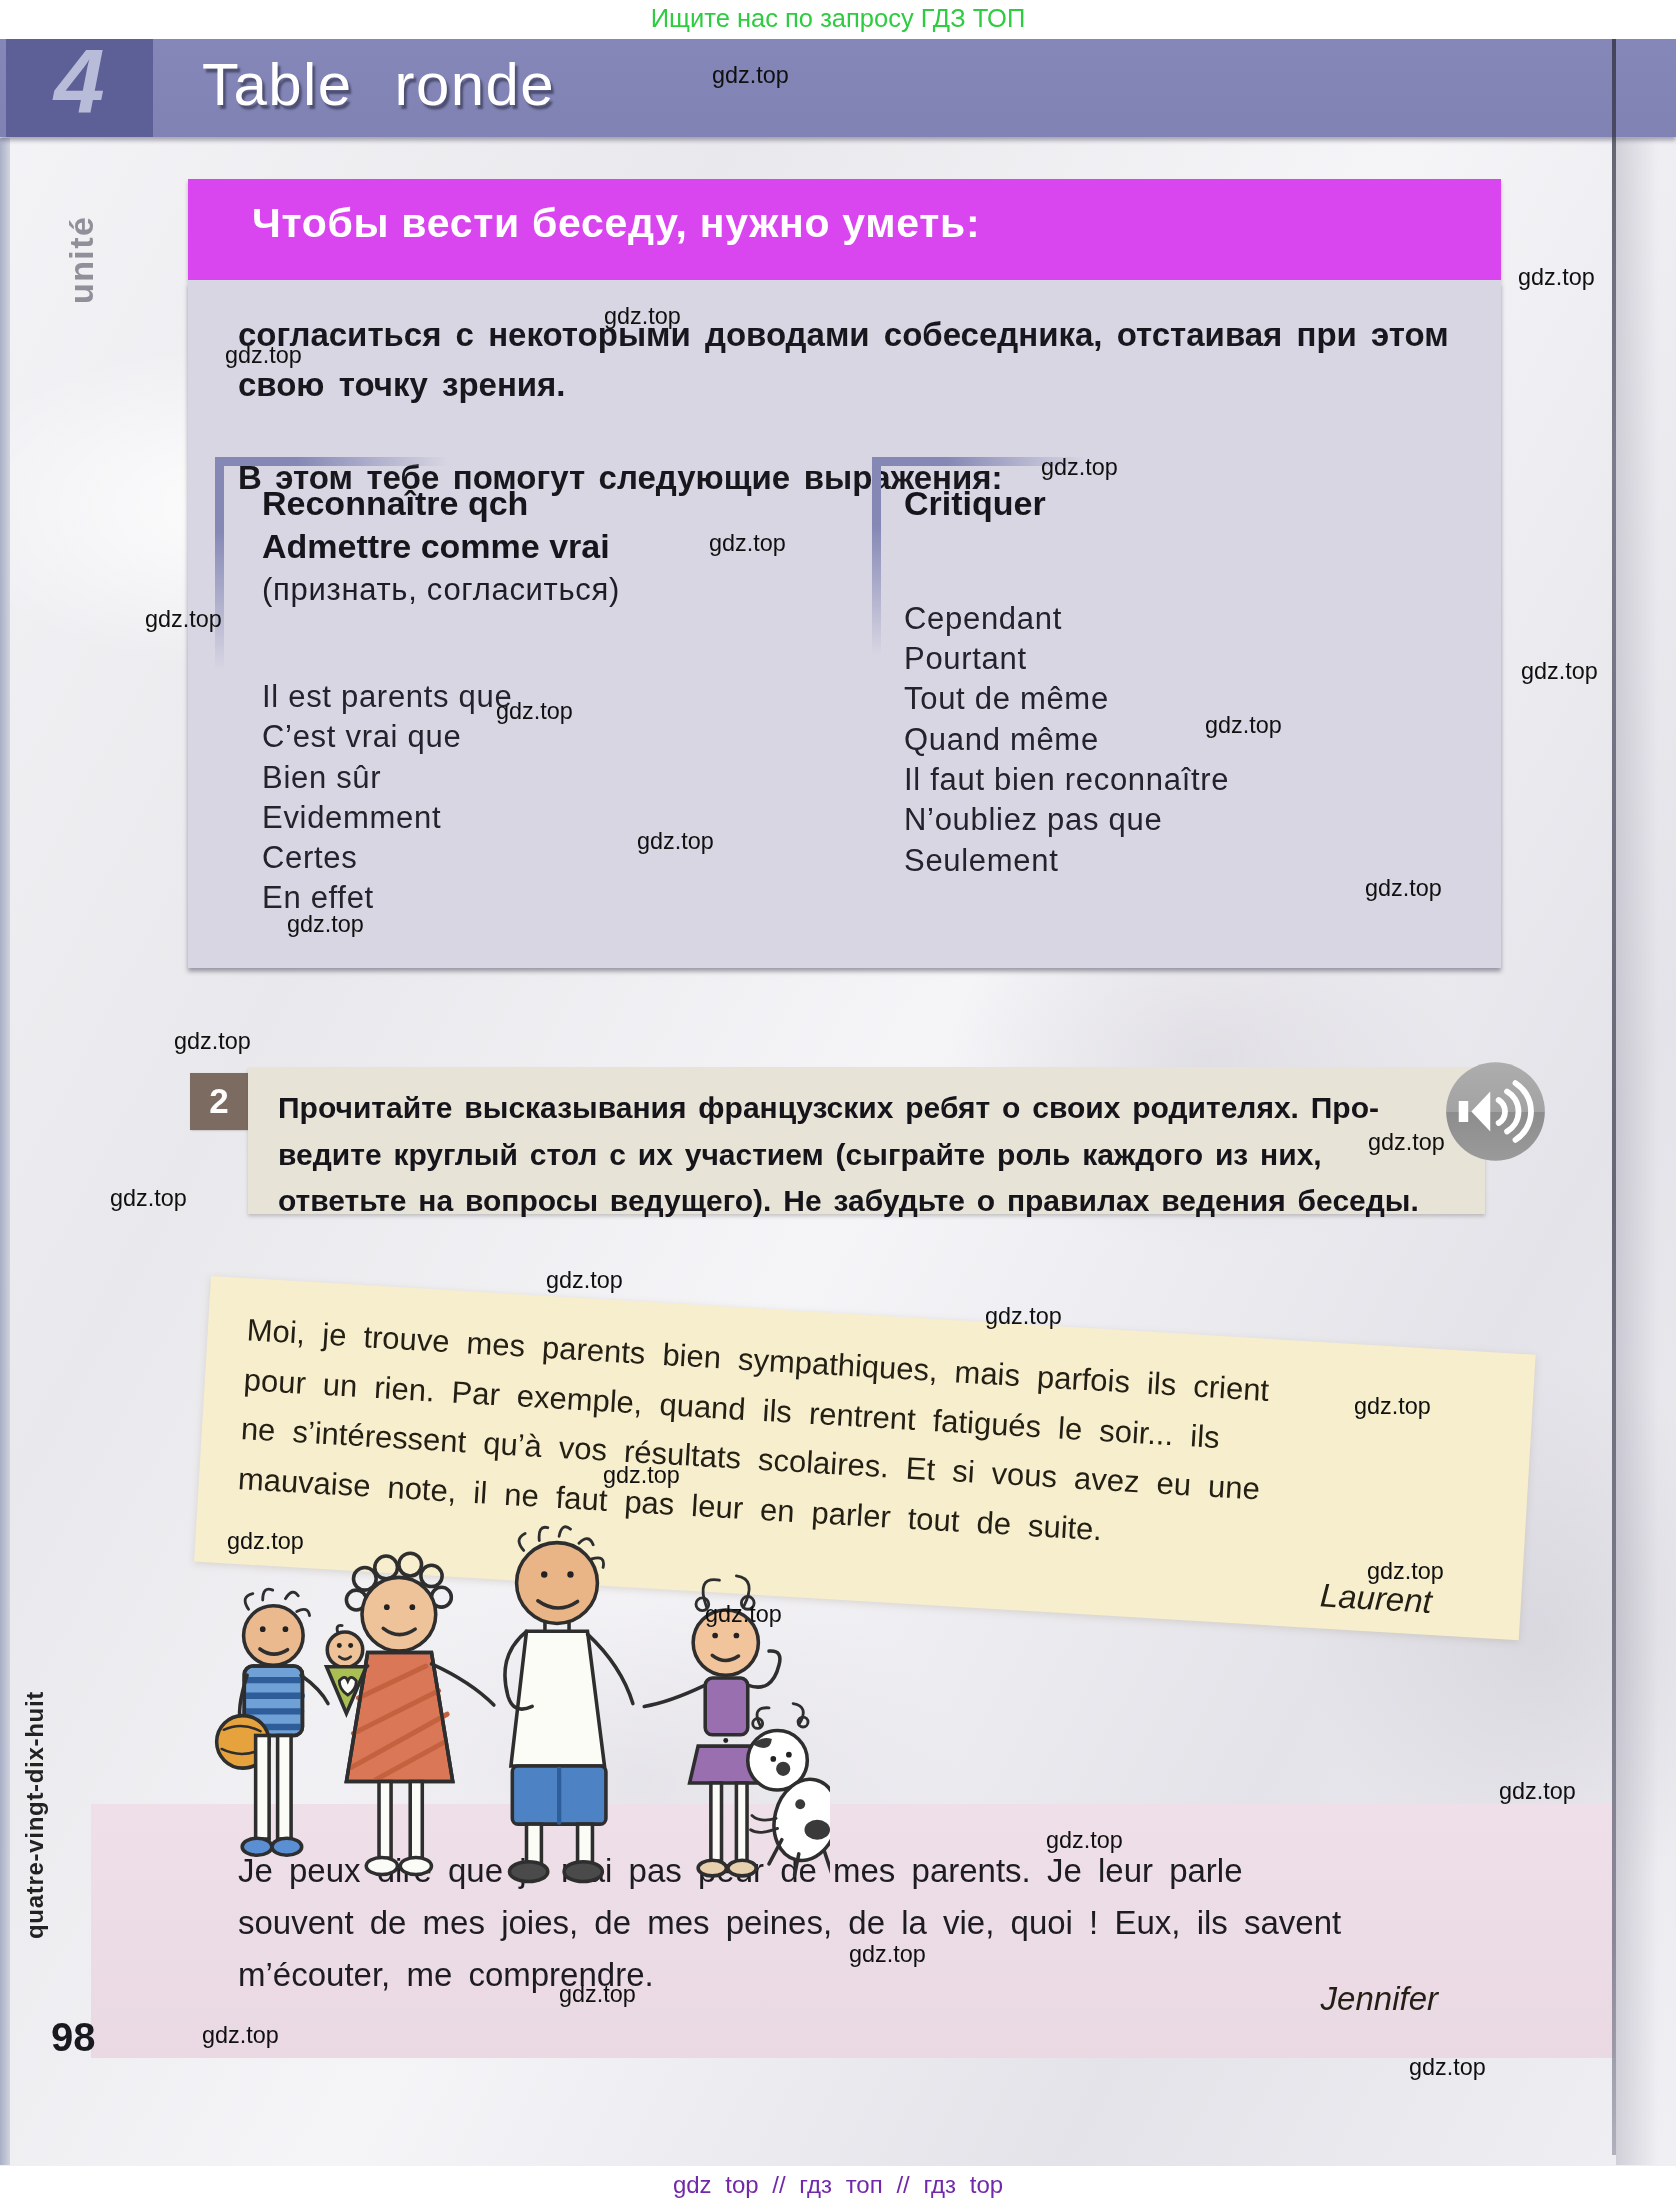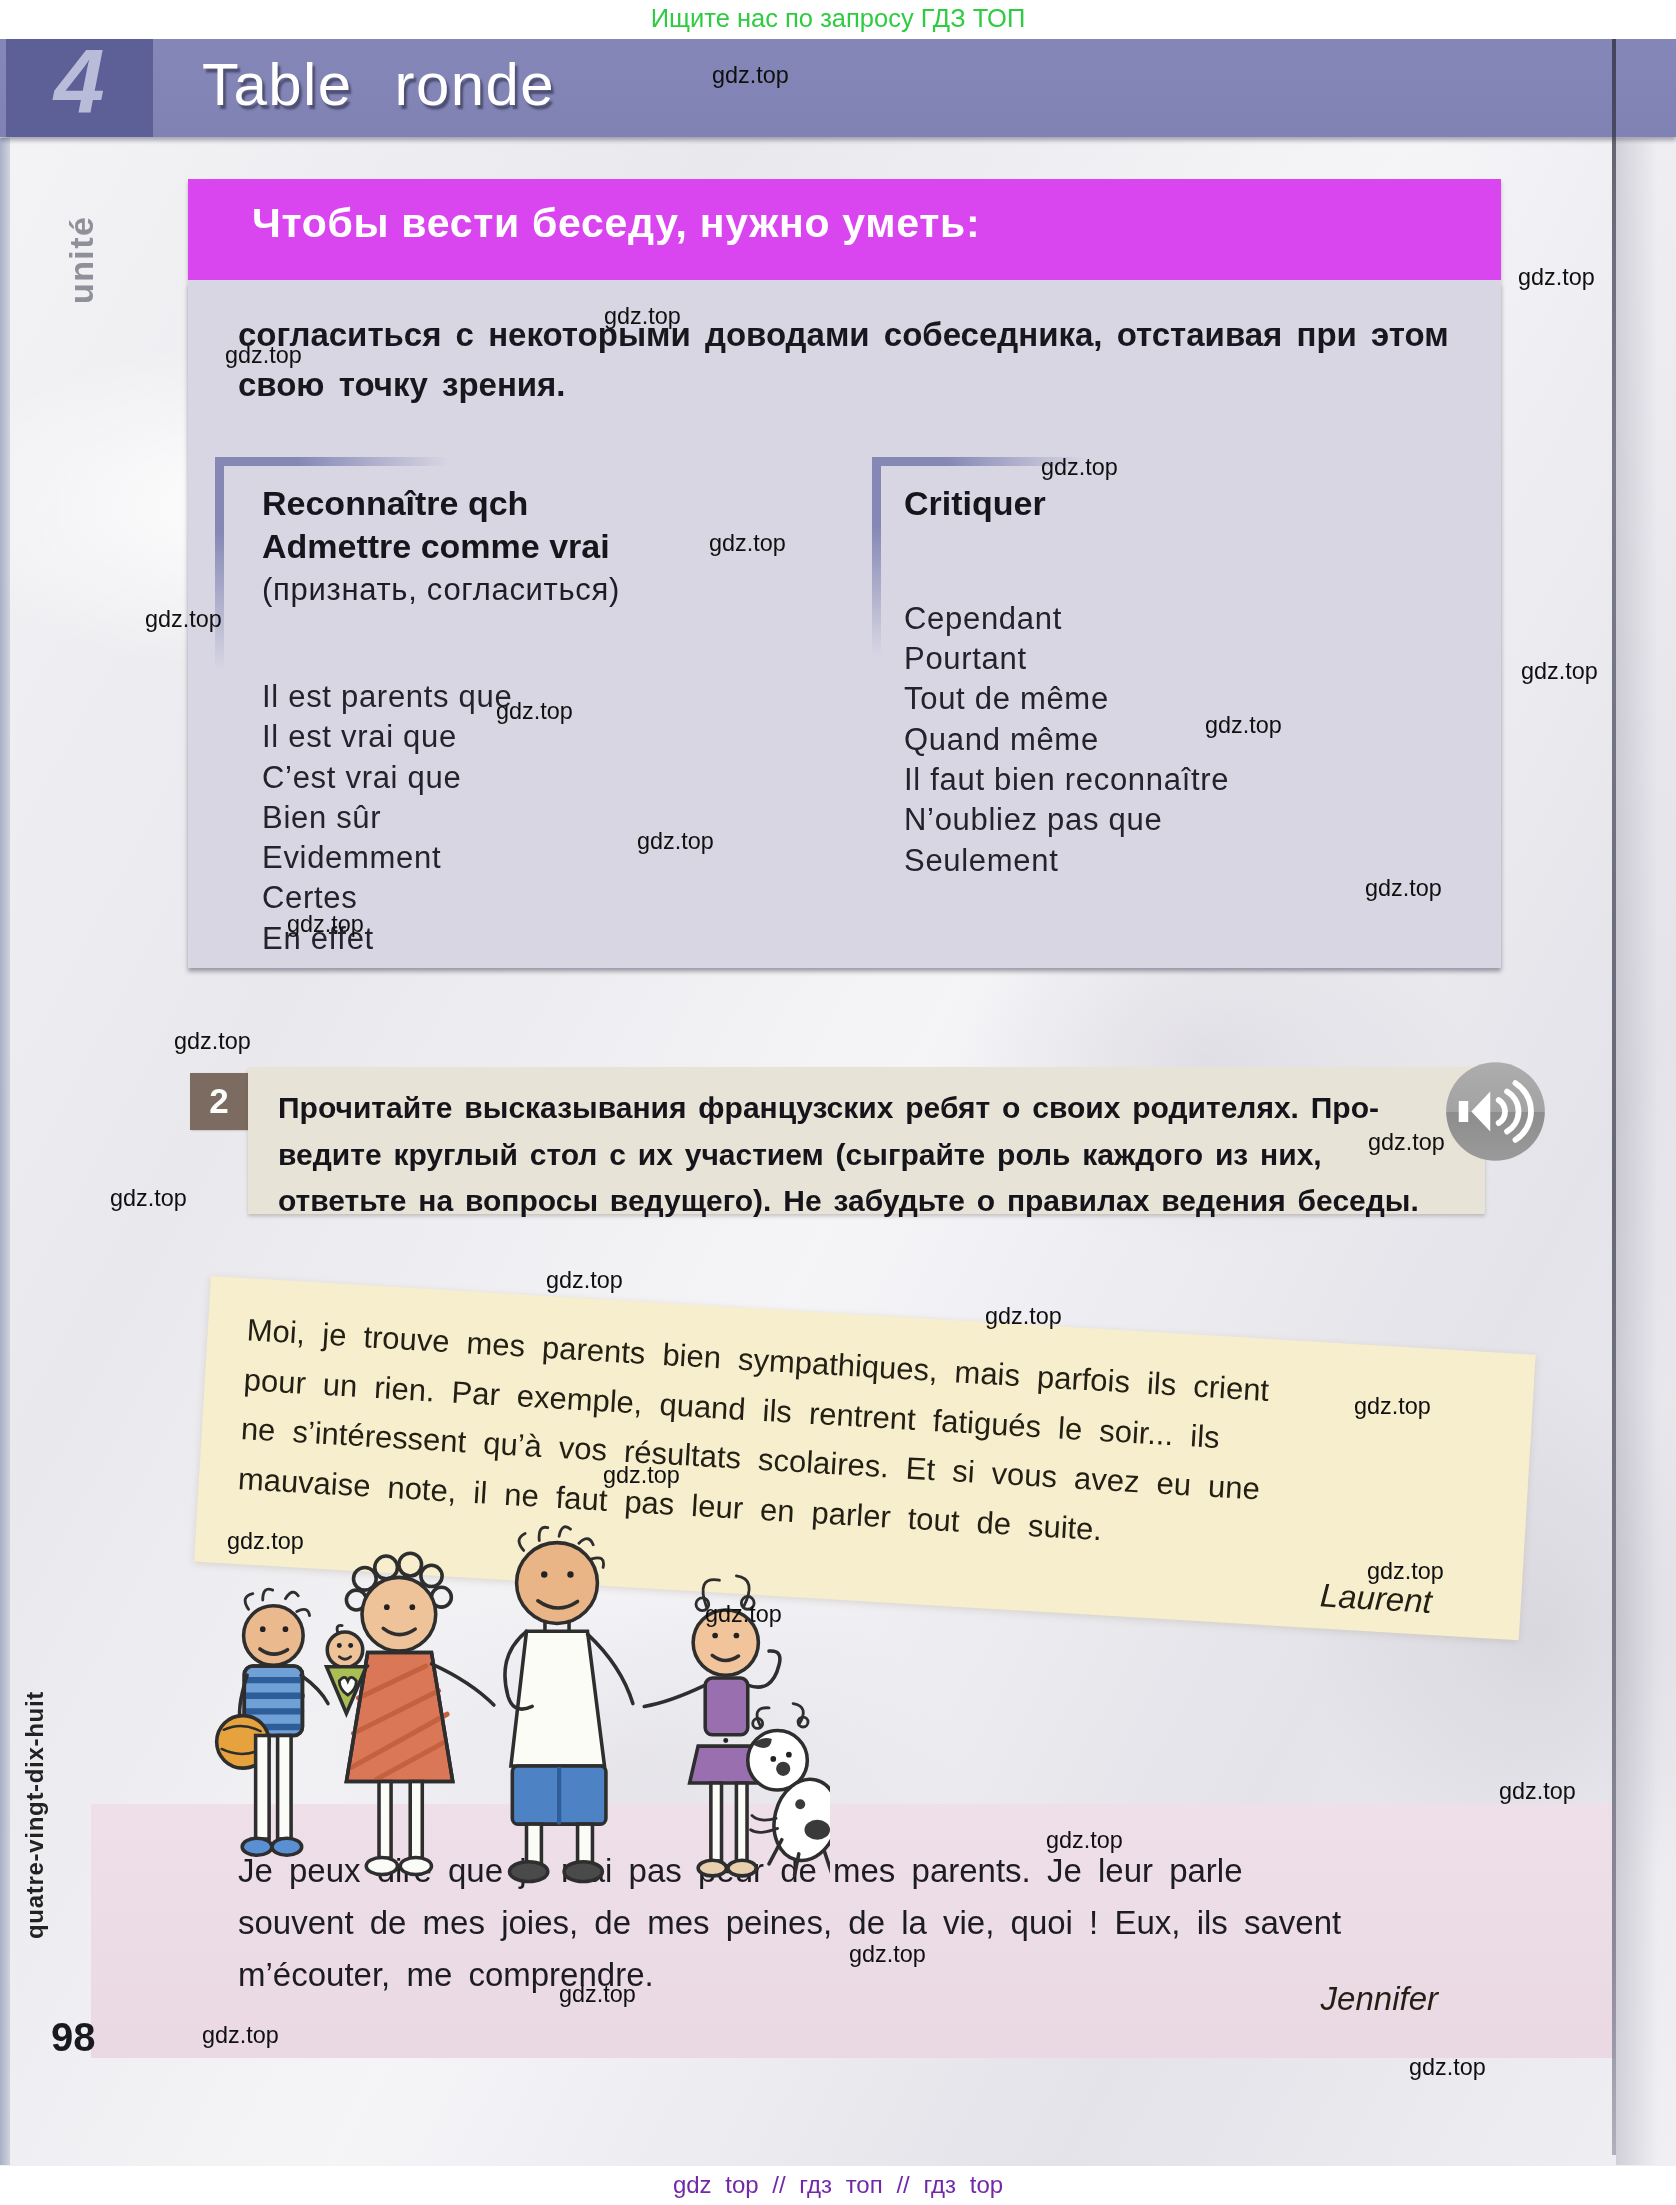--- a/index.html
+++ b/index.html
@@ -100,35 +100,35 @@
 <div class="abs unit-badge">4</div>
 <div class="abs unit-title">Table ronde</div>
 <div class="abs unit-label">unité</div>
 
 <div class="abs skill-header">
   <div class="t">Чтобы вести беседу, нужно уметь:</div>
 </div>
 <div class="abs skill-body">
   <div class="skill-intro">согласиться с некоторыми доводами собеседника, отстаивая при этом
 свою точку зрения.</div>
+  <div class="helper">В этом тебе помогут следующие выражения:</div>
 
   <div class="bracket-h bh-left"></div>
   <div class="bracket-v bv-left"></div>
   <div class="bracket-h bh-right"></div>
   <div class="bracket-v bv-right"></div>
 
   <div class="col col-left">
     <div class="col-heading">
       <div>Reconnaître qch</div>
       <div>Admettre comme vrai</div>
     </div>
     <div class="col-note">(признать, согласиться)</div>
     <div class="expr-list">
         <div class="li">Il est parents que</div>
-        <div class="li">Il est vrai que</div>
         <div class="li">C’est vrai que</div>
         <div class="li">Bien sûr</div>
         <div class="li">Evidemment</div>
         <div class="li">Certes</div>
         <div class="li">En effet</div>
       </div>
   </div>
 
   <div class="col col-right">
     <div class="col-heading">Critiquer</div>

